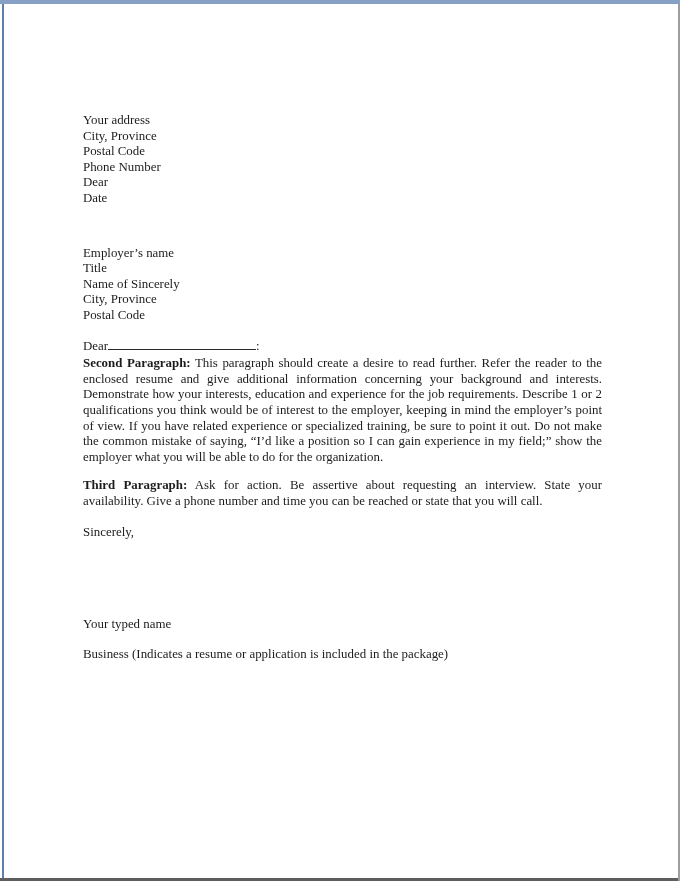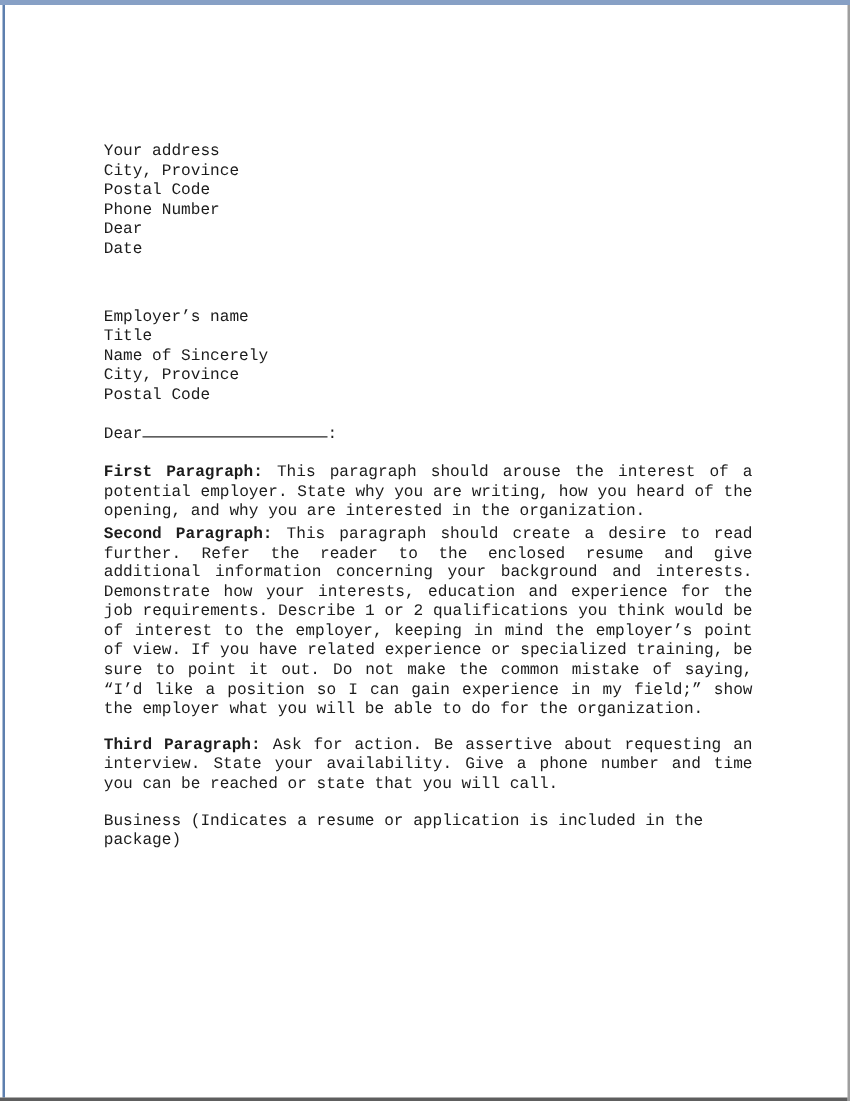--- a/index.html
+++ b/index.html
@@ -6,21 +6,21 @@
     margin: 0;
     padding: 0;
     background: #ffffff;
   }
   .page {
     position: relative;
     width: 680px;
     height: 881px;
     background: #ffffff;
     overflow: hidden;
-    font-family: Liberation Mono, monospace;
+    font-family: Liberation Serif, serif;
     color: #1c1c1c;
   }
   
   .edge-top    { position: absolute; top: 0; left: 0; right: 0; height: 4px; background: #87a0c5; }
   .edge-left   { position: absolute; top: 4px; bottom: 3px; left: 2px; width: 2px; background: #5d7fae; }
   .edge-right  { position: absolute; top: 4px; bottom: 0; right: 0; width: 2px; background: #9e9e9e; }
   .edge-bottom { position: absolute; bottom: 0; left: 0; right: 2px; height: 3px; background: #5e5e5e; }
 
   .content {
     position: absolute;
@@ -74,24 +74,25 @@
     <div class="block recipient-block">
       <span class="line">Employer’s name</span>
       <span class="line">Title</span>
       <span class="line">Name of Sincerely</span>
       <span class="line">City, Province</span>
       <span class="line">Postal Code</span>
     </div>
 
     <div class="block salutation"><span>Dear</span><span class="salutation-blank"></span><span>:</span></div>
 
-    <p class="block paragraph p1"><span class="para-label">First Paragraph:</span> <span>This paragraph should arouse the interest of a potential employer.  State why you are writing, how you heard of the opening, and why you are interested in the organization.</span></p>
 
     <p class="block paragraph p2"><span class="para-label">Second Paragraph:</span> <span>This paragraph should create a desire to read further.  Refer the reader to the enclosed resume and give additional information concerning your background and interests.  Demonstrate how your interests, education and experience for the job requirements.  Describe 1 or 2 qualifications you think would be of interest to the employer, keeping in mind the employer’s point of view.  If you have related experience or specialized training, be sure to point it out.  Do not make the common mistake of saying, “I’d like a position so I can gain experience in my field;” show the employer what you will be able to do for the organization.</span></p>
 
     <p class="block paragraph p3"><span class="para-label">Third Paragraph:</span> <span>Ask for action.  Be assertive about requesting an interview.  State your availability.  Give a phone number and time you can be reached or state that you will call.</span></p>
 
+    <div class="block closing">Sincerely,</div>
 
+    <div class="block signature">Your typed name</div>
 
     <div class="block enclosure">Business (Indicates a resume or application is included in the package)</div>
 
   </div>
 </div>
 
 </body></html>

